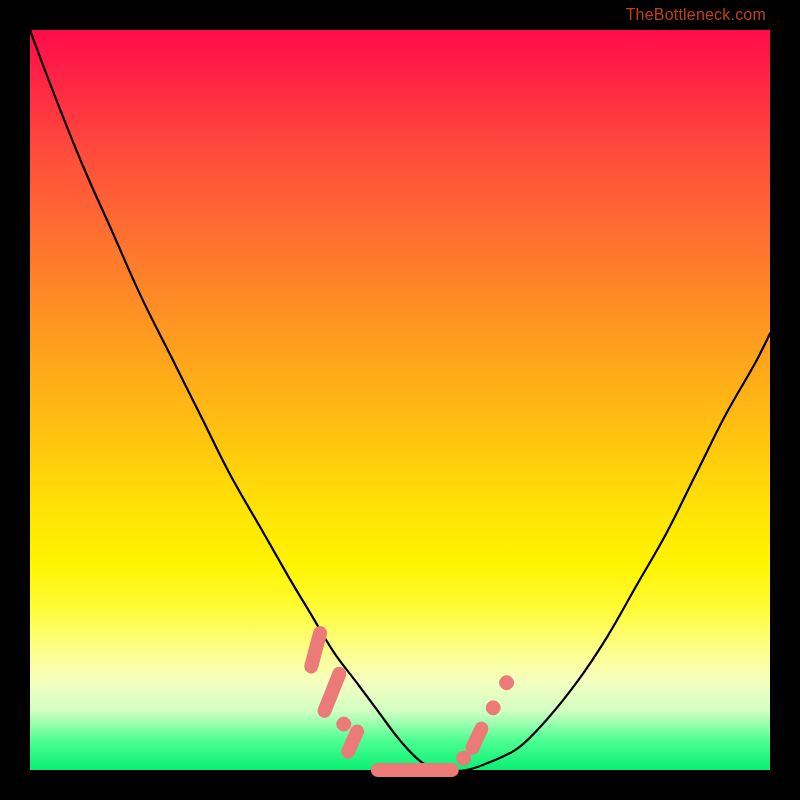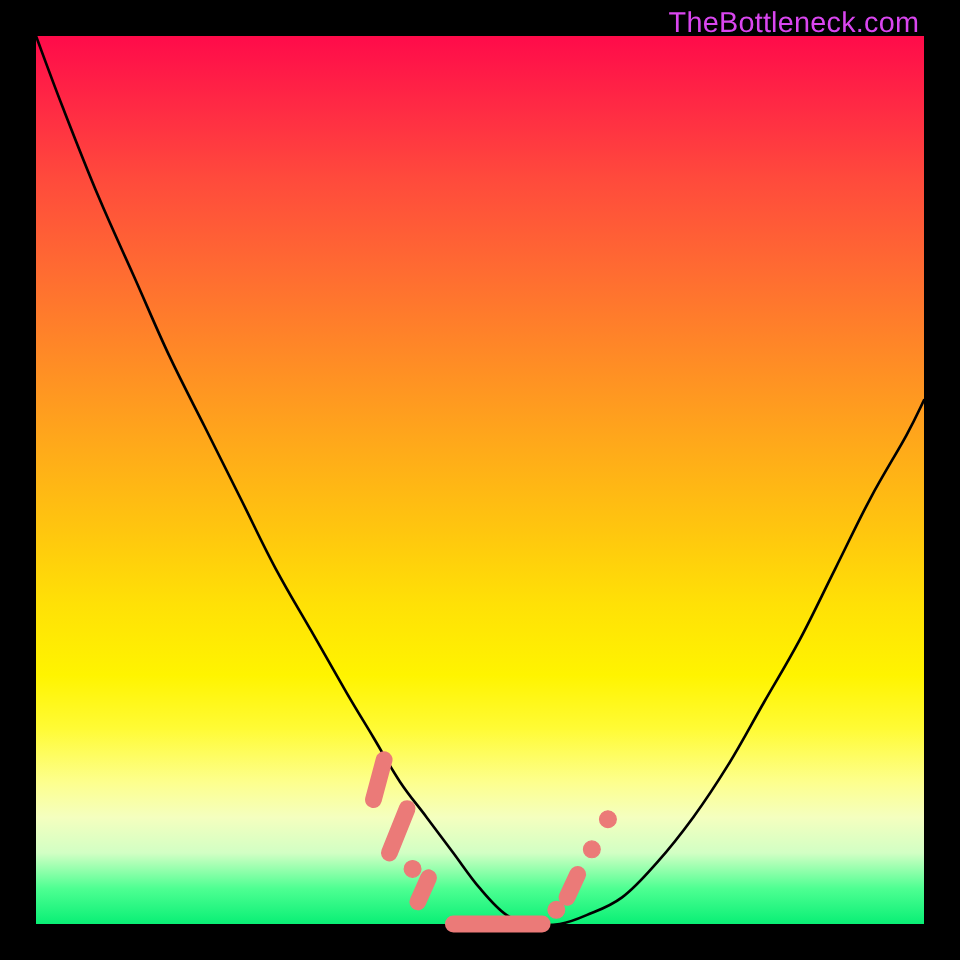--- a/index.html
+++ b/index.html
@@ -39,22 +39,22 @@
       #f4ffbf 88%,
       #d2ffc4 92%,
       #4eff92 96%,
       #09ef75 100%
     );
   }
   .watermark {
     position: absolute;
     top: 6px;
     right: 34px;
-    color: #d946ef;
-    font-size: 24px;
+    color: #c2410c;
+    font-size: 16px;
     letter-spacing: 0.2px;
     font-weight: 400;
     user-select: none;
   }
   svg.curve {
     position: absolute;
     left: 0;
     top: 0;
     width: 740px;
     height: 740px;

